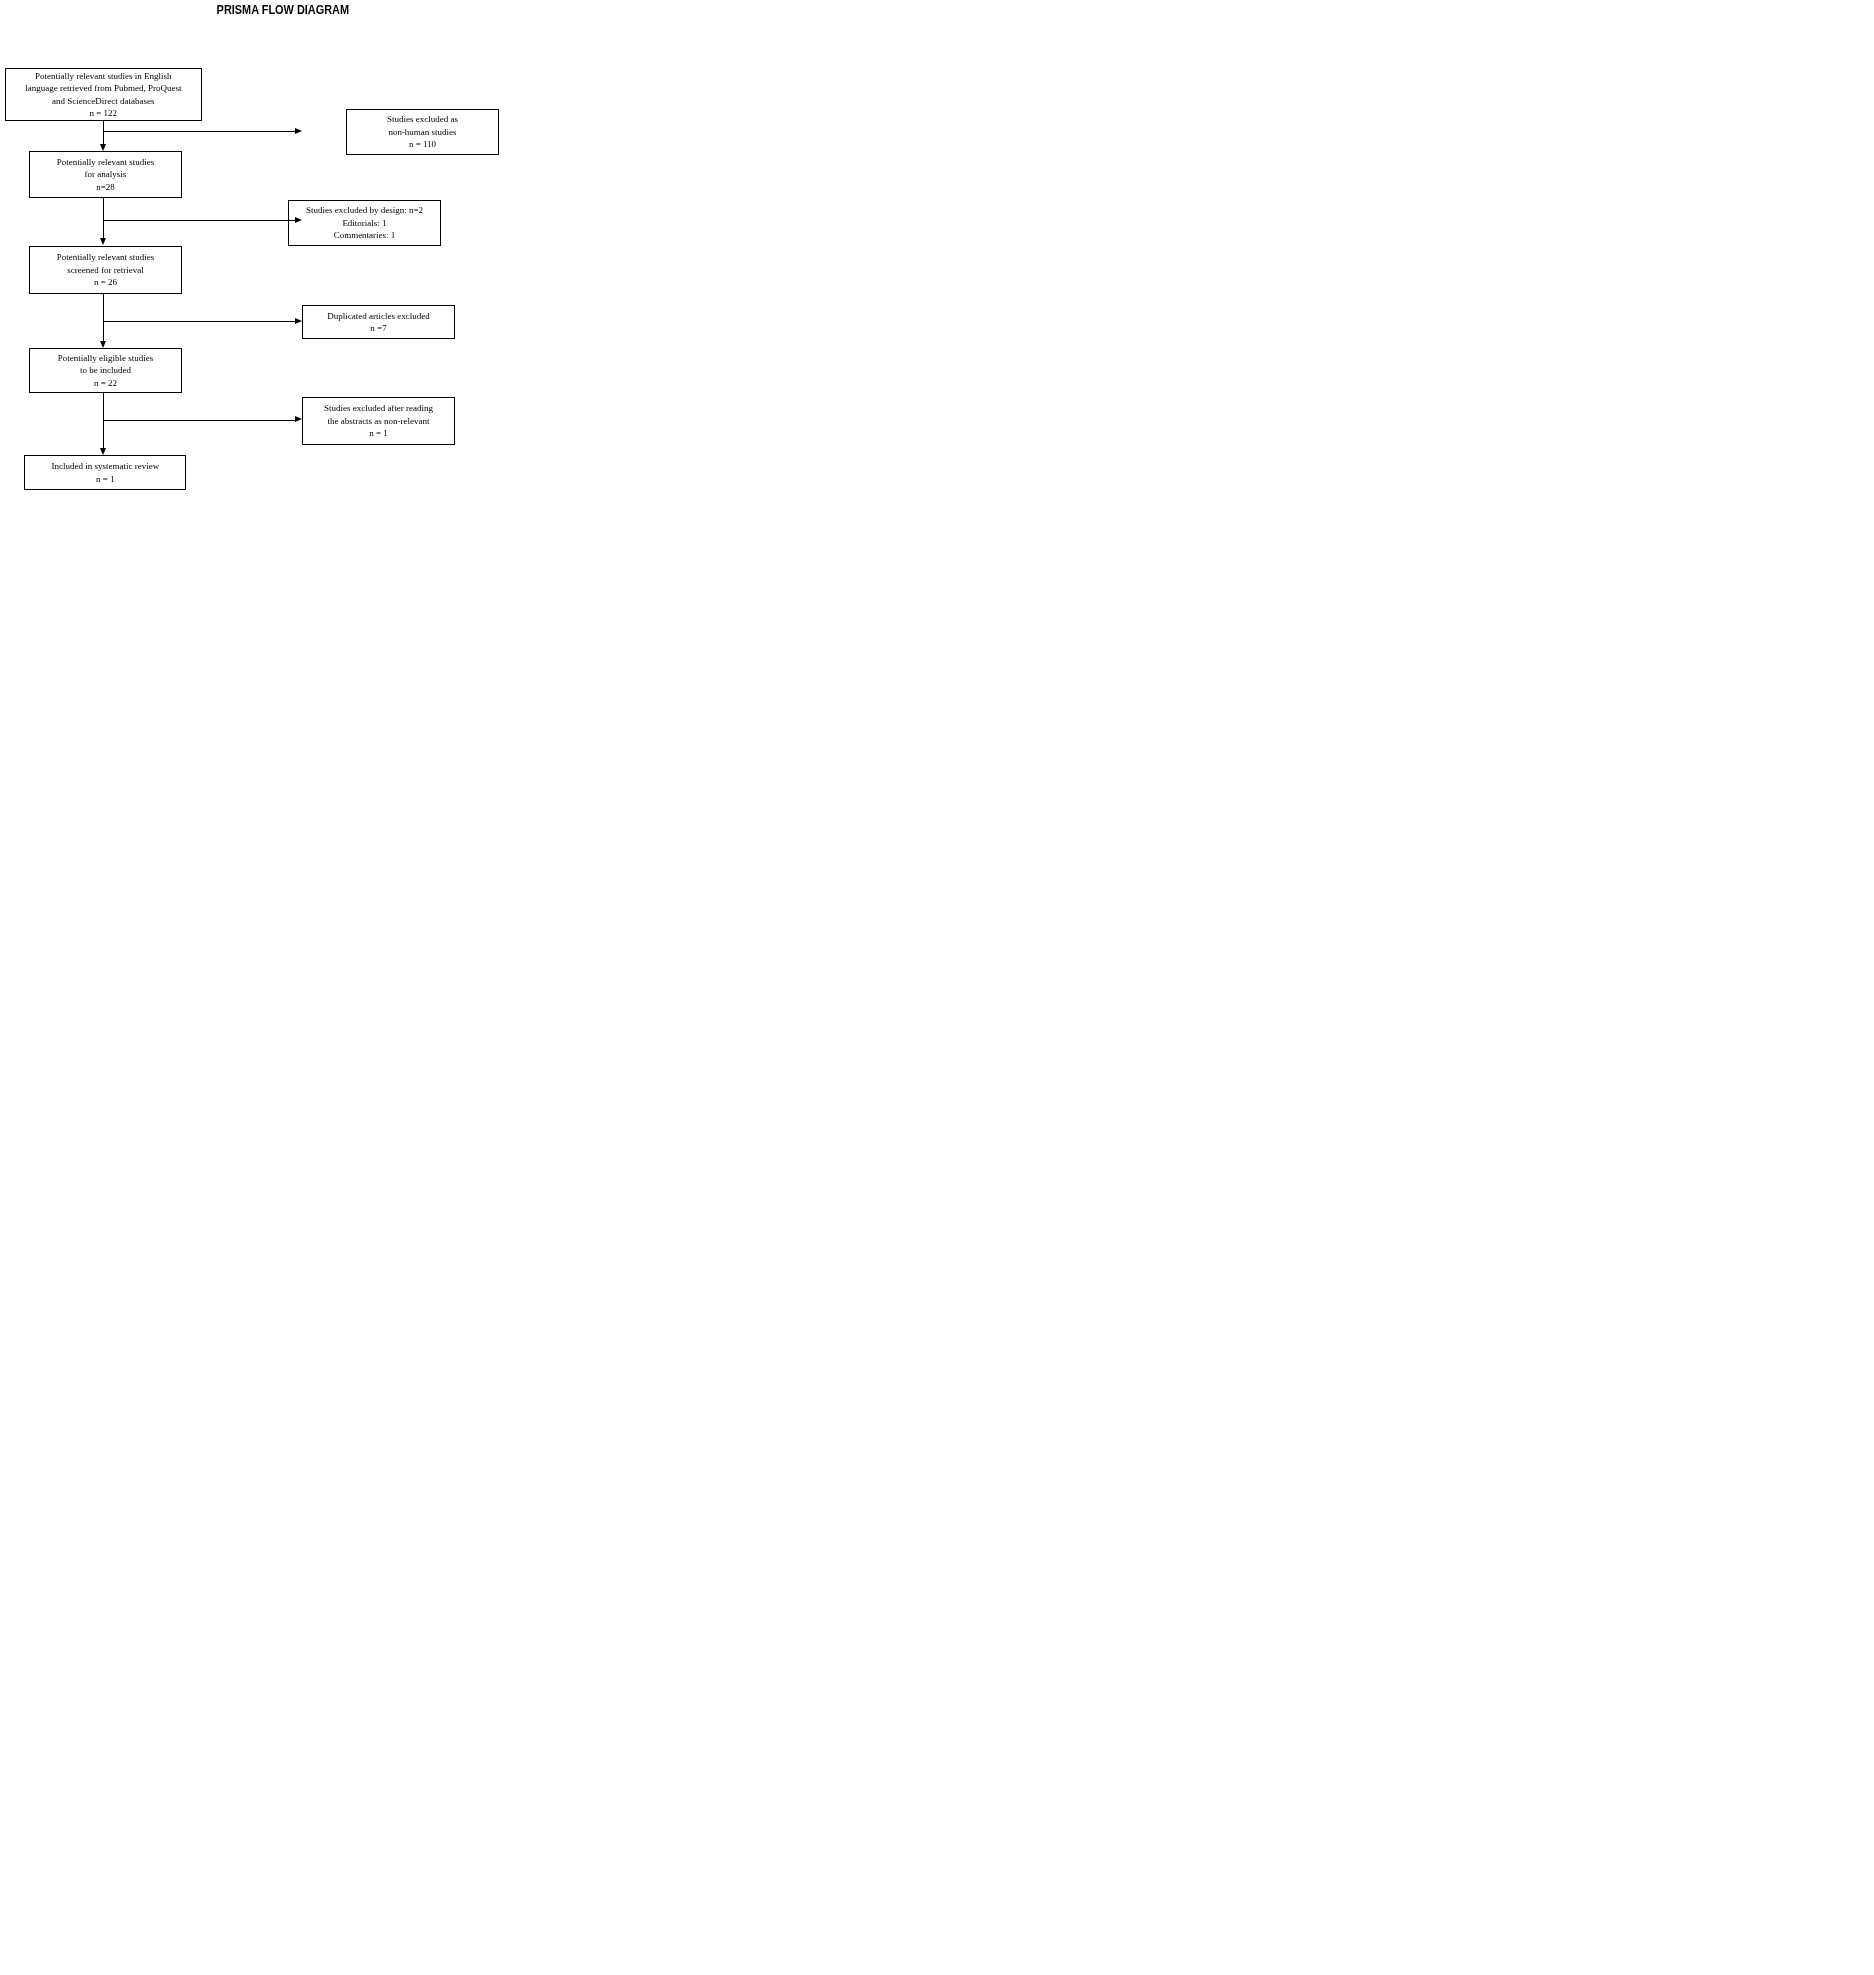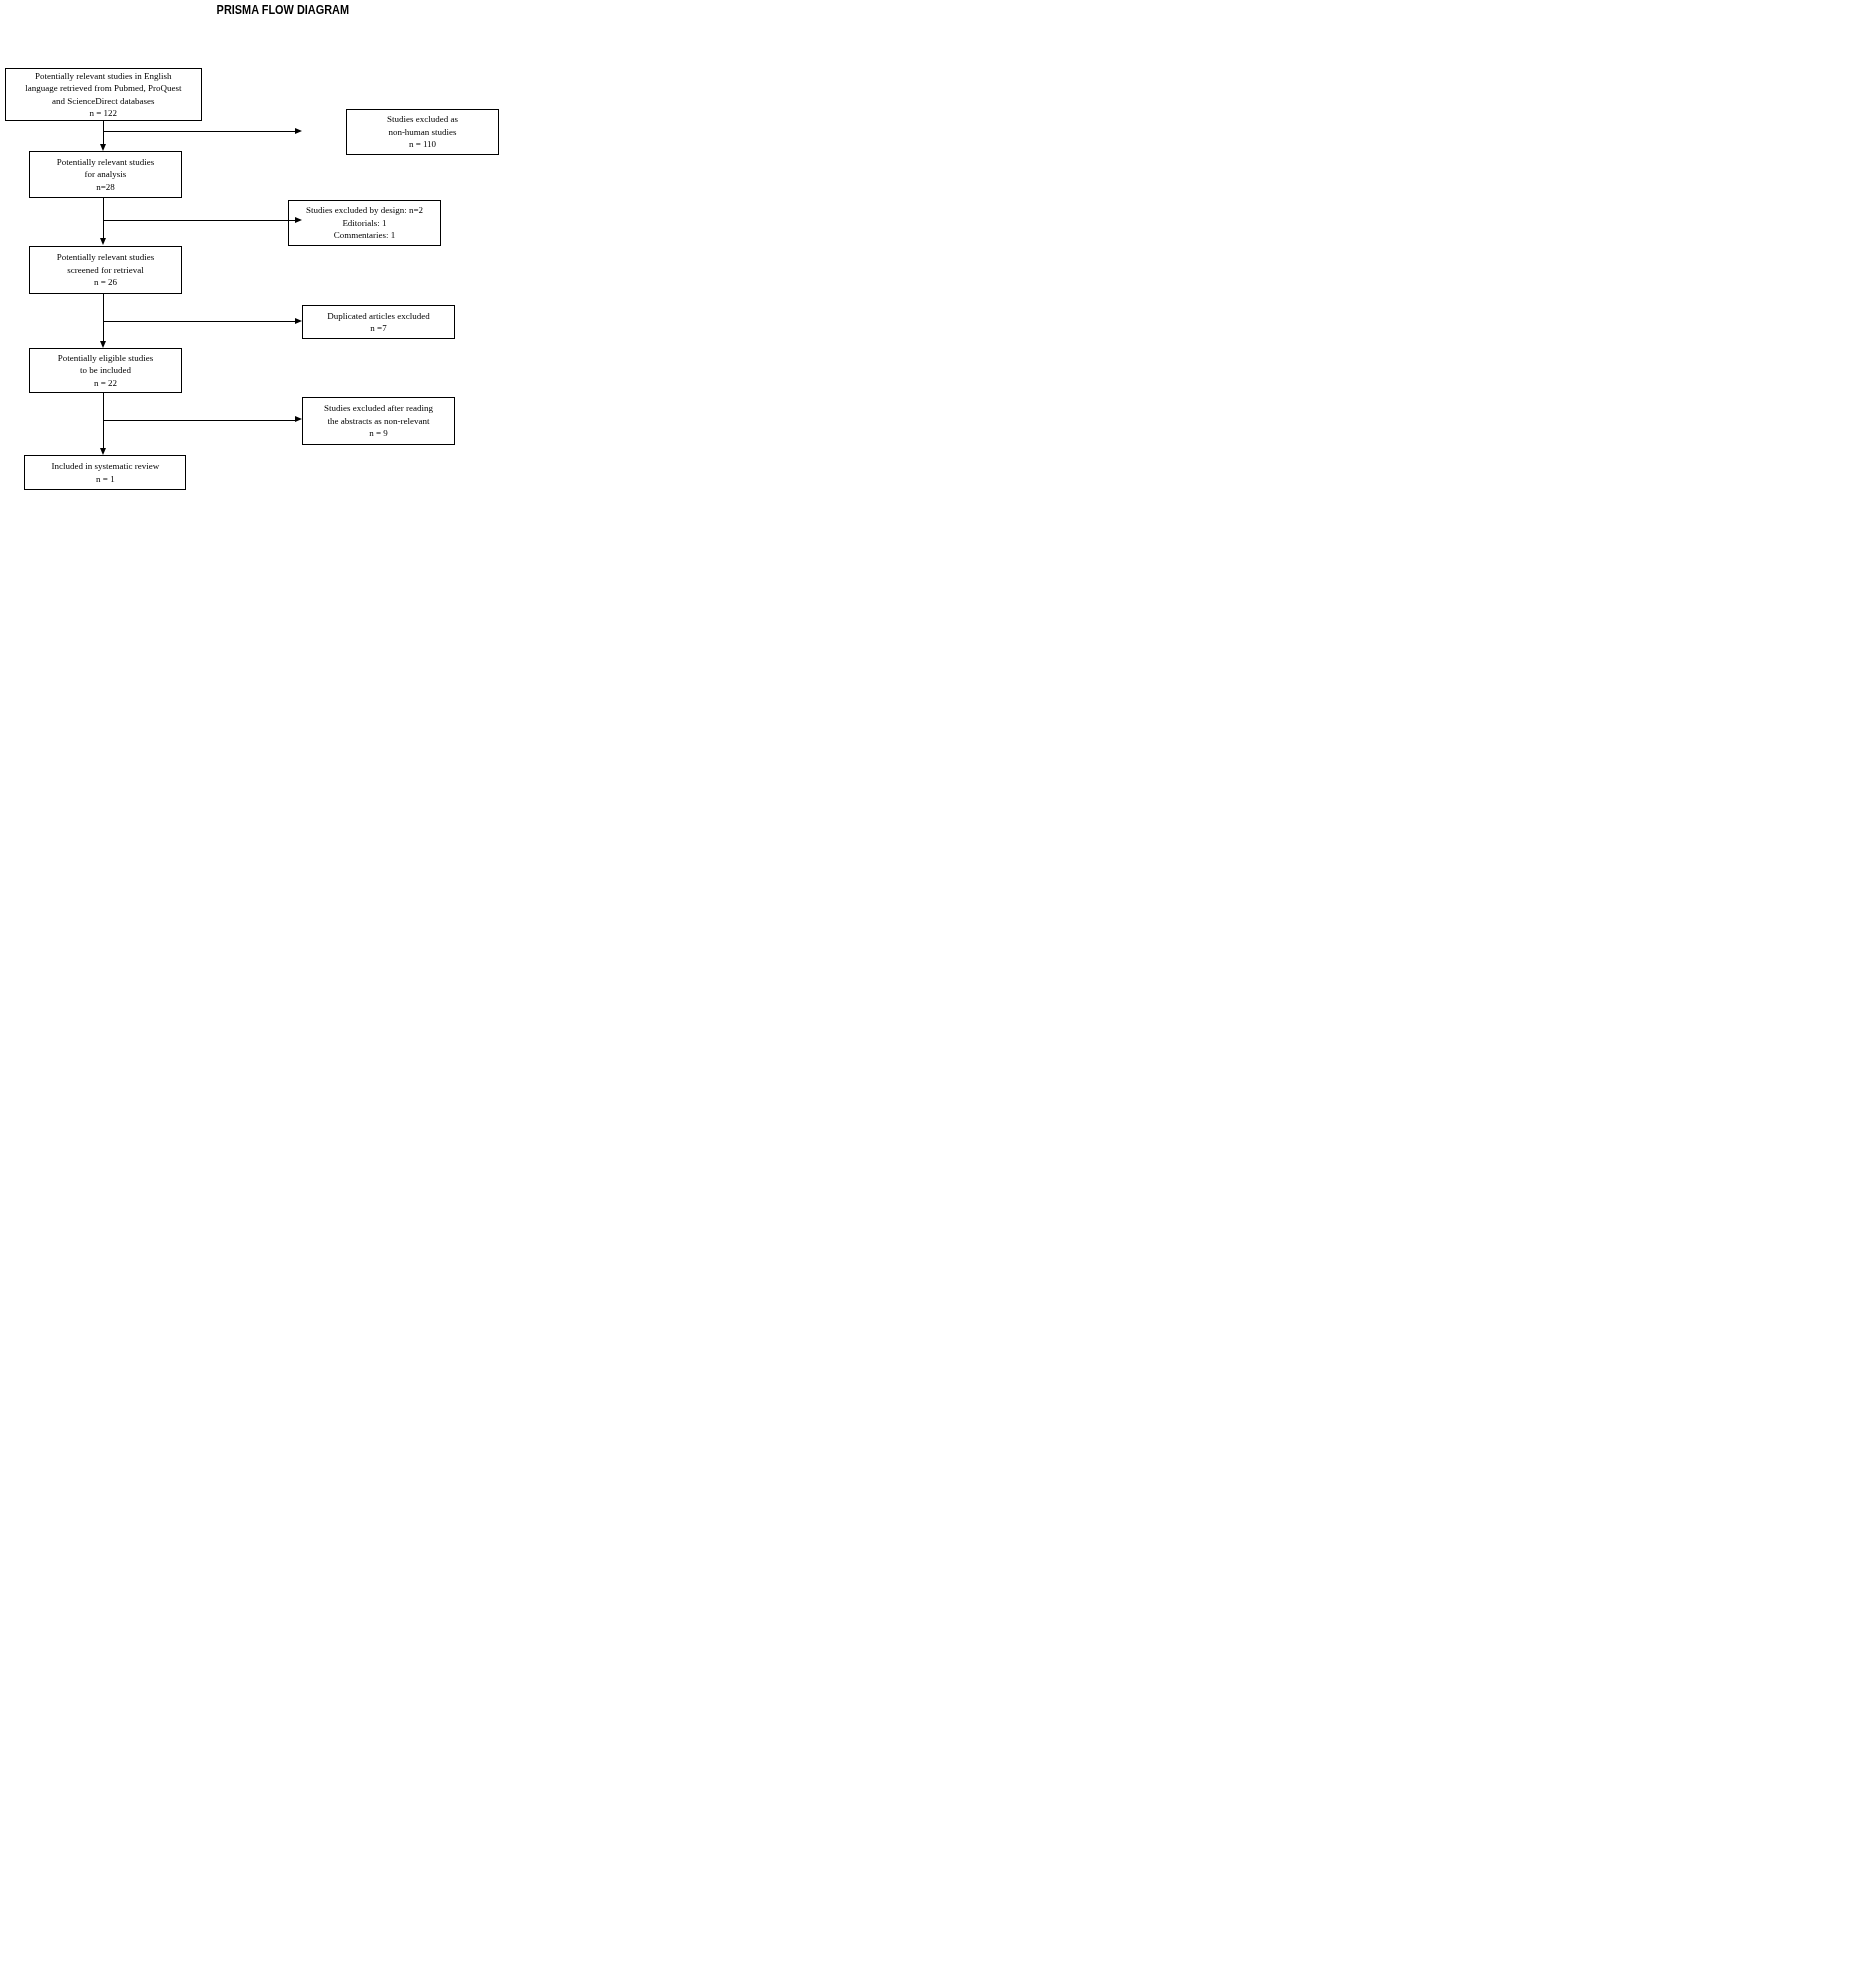--- a/index.html
+++ b/index.html
@@ -76,21 +76,21 @@
   <div class="box" style="left:302px;top:109px;width:153px;height:46px;margin-left:44px;">Studies excluded as
 non-human studies
 n = 110</div>
   <div class="box" style="left:288px;top:200px;width:153px;height:46px;">Studies excluded by design: n=2
 Editorials: 1
 Commentaries: 1</div>
   <div class="box" style="left:302px;top:305px;width:153px;height:34px;">Duplicated articles excluded
 n =7</div>
   <div class="box" style="left:302px;top:397px;width:153px;height:48px;">Studies excluded after reading
 the abstracts as non-relevant
-n = 9</div>
+n = 1</div>
 
   <div class="vline" style="left:103px;top:120px;height:25px;"></div>
   <div class="vline" style="left:103px;top:198px;height:42px;"></div>
   <div class="vline" style="left:103px;top:293px;height:49px;"></div>
   <div class="vline" style="left:103px;top:393px;height:56px;"></div>
 
   <div class="head-down" style="left:100px;top:144px;"></div>
   <div class="head-down" style="left:100px;top:238px;"></div>
   <div class="head-down" style="left:100px;top:341px;"></div>
   <div class="head-down" style="left:100px;top:448px;"></div>

